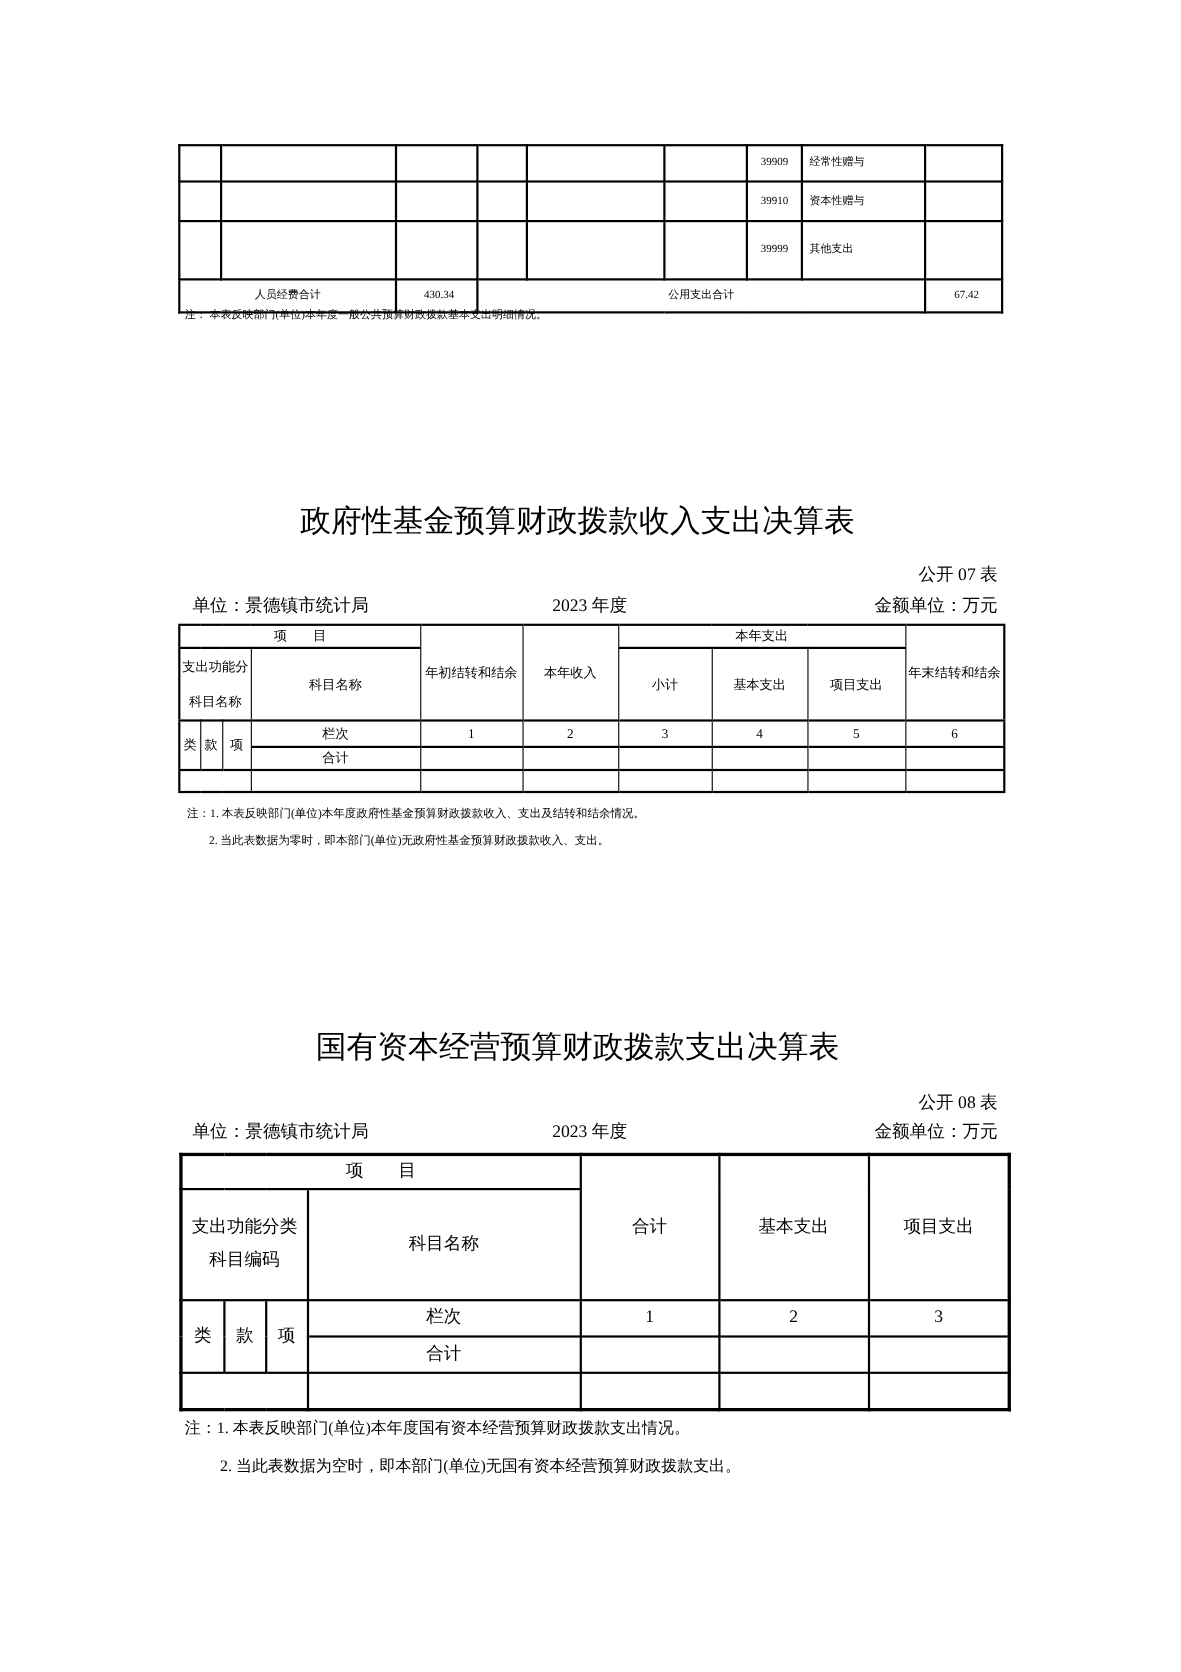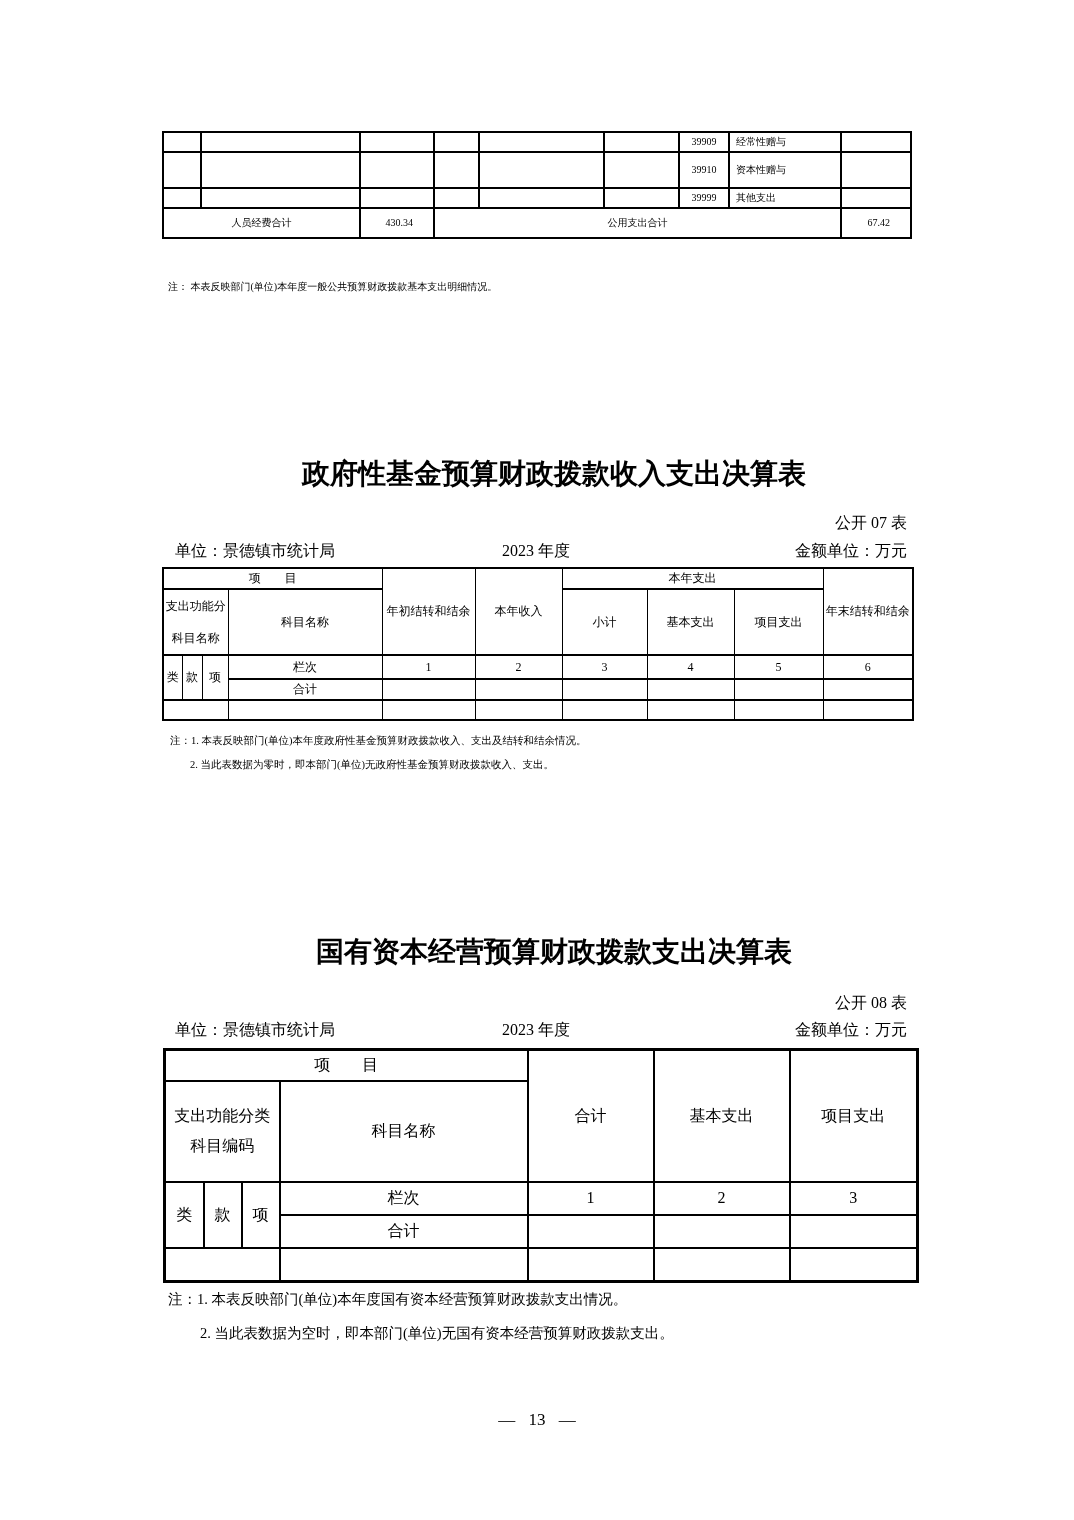--- a/index.html
+++ b/index.html
@@ -21,22 +21,22 @@
   .t07 { left:162px; top:567px; width:750px; border:2px solid #000; font-size:12px; }
   .t07 td { border:solid #000; border-width:2px 1px; }
   .t07 .fc div { line-height:32px; }
 
   
   .t08 { left:163px; top:1048px; width:753px; border:3px solid #000; font-size:16px; }
   .t08 td { border:2px solid #000; }
   .t08 .fc div { line-height:30px; }
 
   .doc-title {
-    position:absolute; left:180px; width:748px; text-align:center;
-    font-family:"Liberation Sans","DejaVu Sans",sans-serif; font-weight:700;
+    position:absolute; left:151px; width:748px; text-align:center;
+    font-family:"Liberation Sans","DejaVu Sans",sans-serif; font-weight:400;
     font-size:28px; line-height:38px; white-space:nowrap;
   }
   .sheet-label { position:absolute; left:162px; width:745px; text-align:right; font-size:16px; line-height:20px; }
   .meta-left   { position:absolute; left:175px; font-size:16px; line-height:20px; }
   .meta-center { position:absolute; left:162px; width:748px; text-align:center; font-size:16px; line-height:20px; }
   .meta-right  { position:absolute; left:162px; width:745px; text-align:right; font-size:16px; line-height:20px; }
 
   .note { position:absolute; white-space:nowrap; }
   .note-xs { font-size:10px; line-height:13px; }
   .note-s  { font-size:10.5px; line-height:13px; }
@@ -56,21 +56,21 @@
         <col style="width:159px">
         <col style="width:74px">
       <col style="width:45px">
         <col style="width:125px">
         <col style="width:75px">
       <col style="width:50px">
         <col style="width:112px">
         <col style="width:70px">
     </colgroup>
     <tbody>
-        <tr style="height:20px">
+        <tr style="height:33px">
       <td></td>
       <td></td>
       <td></td>
       <td></td>
       <td></td>
       <td></td>
       <td>39909</td>
       <td class="name">经常性赠与</td>
       <td></td>
     </tr>
@@ -78,21 +78,21 @@
       <td></td>
       <td></td>
       <td></td>
       <td></td>
       <td></td>
       <td></td>
       <td>39910</td>
       <td class="name">资本性赠与</td>
       <td></td>
     </tr>
-    <tr style="height:20px">
+    <tr style="height:53px">
       <td></td>
       <td></td>
       <td></td>
       <td></td>
       <td></td>
       <td></td>
       <td>39999</td>
       <td class="name">其他支出</td>
       <td></td>
     </tr>
@@ -232,15 +232,14 @@
       <td></td>
       <td></td>
       <td></td>
     </tr>
   </tbody>
     </table>
 
   <div class="note note-l" style="left:168px; top:1290px;">注：1. 本表反映部门(单位)本年度国有资本经营预算财政拨款支出情况。</div>
   <div class="note note-l" style="left:200px; top:1324px;">2. 当此表数据为空时，即本部门(单位)无国有资本经营预算财政拨款支出。</div>
 
-  <div class="page-num">— 13 —</div>
 
 </div>
 
 </body></html>

